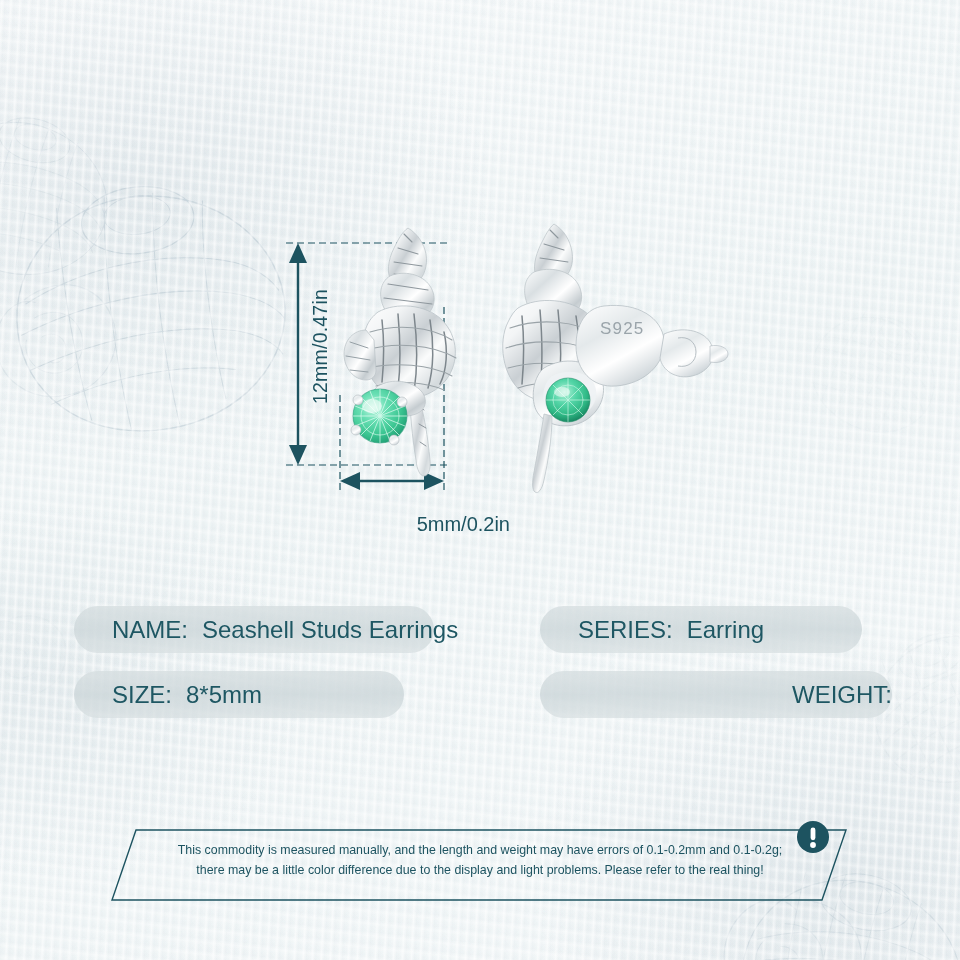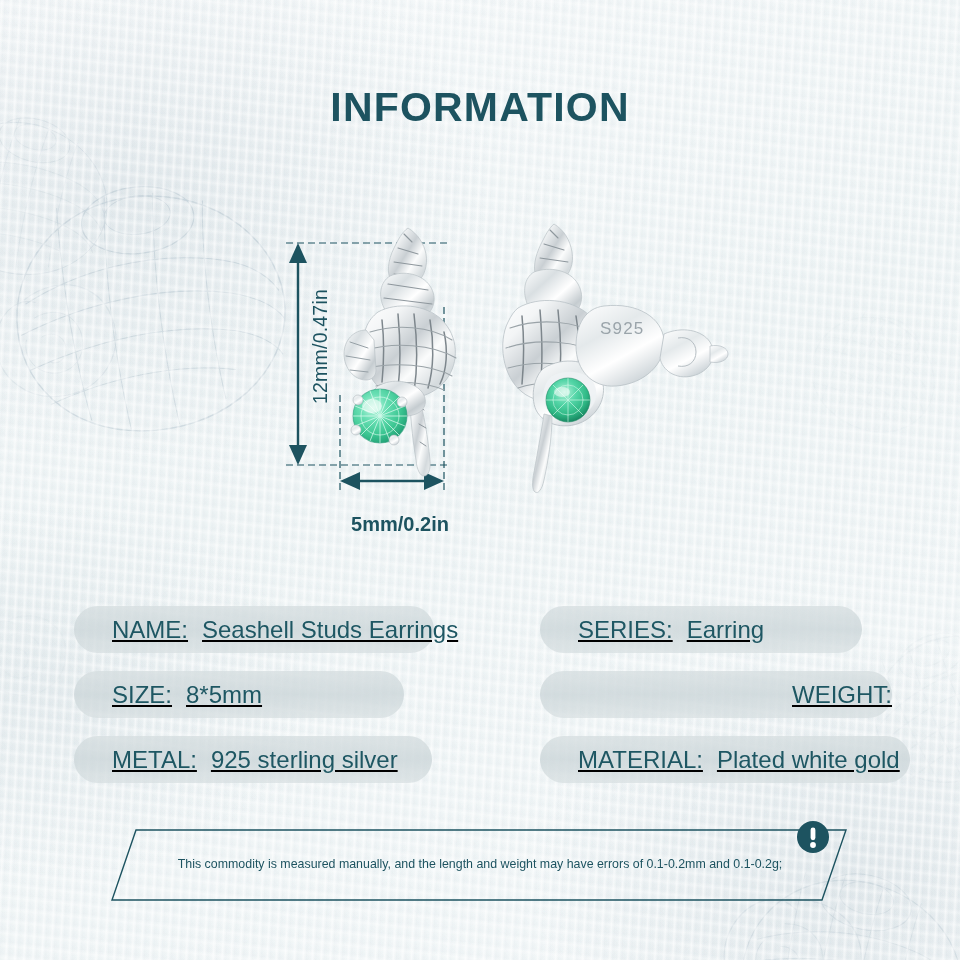--- a/index.html
+++ b/index.html
@@ -48,35 +48,34 @@
     left:-10px; top:110px;
     width:180px;
     transform:rotate(-90deg);
     transform-origin:50% 50%;
     text-align:center;
     font-size:19.5px; color:#1d5360; letter-spacing:.2px;
     white-space:nowrap;
   }
   #dim-label-width {
     position:absolute; left:50px; top:288px; width:220px;
-    text-align:center; font-size:20px; color:#1d5360; white-space:nowrap;font-weight:bold;
+    text-align:right; font-size:20px; color:#1d5360; white-space:nowrap;
   }
 
   #earrings-svg { position:absolute; left:60px; top:-5px; width:430px; height:290px; }
 
   
   #spec-table { position:absolute; left:0; top:604px; width:960px; }
   .spec-row { position:relative; height:65px; }
   .spec-cell {
     position:absolute; top:2px; height:47px;
     display:flex; align-items:center;
     padding-left:38px;
     border-radius:24px;
     background:linear-gradient(180deg, rgba(214,222,224,.78) 0%, rgba(205,215,218,.85) 50%, rgba(214,222,224,.70) 100%);
-    text-decoration:underline;
   }
   .spec-cell.left  { left:74px; }
   .spec-cell.right { left:540px; }
   .spec-key {
     font-size:24px; color:#1e5763; white-space:nowrap;
   }
   .spec-val {
     font-size:24px; color:#1e5763; white-space:nowrap; margin-left:14px;
   }
 
@@ -87,21 +86,21 @@
   #cell-weight   { width:352px;justify-content:flex-end; }
   #cell-metal    { width:358px; }
   #cell-material { width:370px; }
 
   
   #disclaimer { position:absolute; left:110px; top:826px; width:740px; height:78px; }
   #disclaimer-shape { position:absolute; inset:0; width:740px; height:78px; overflow:visible; }
   #disclaimer-text {
     position:absolute; left:60px; top:14px; width:620px;
     text-align:center; line-height:1.62;
-    font-size:12.4px; color:#1d5360;margin-top:14px;
+    font-size:12.4px; color:#1d5360;
   }
   .disc-line { display:block; white-space:nowrap; }
   #warning-icon {
     position:absolute; left:686px; top:-6px;
     width:34px; height:34px;
   }
 </style>
 </head>
 <body>
 
@@ -137,21 +136,20 @@
       <use href="#wm-shell" transform="translate(934,640) rotate(-22) scale(.78)" opacity=".45"></use>
       <use href="#wm-spiral" transform="translate(8,620) rotate(6) scale(.8)" opacity=".35"></use>
       <use href="#wm-shell" transform="translate(905,330) rotate(30) scale(.6)" opacity=".3"></use>
     </g>
   </svg>
   <div id="paper-grain"></div>
 </div>
 
 <div id="page">
 
-  <div id="page-title">INFORMATION</div>
 
   <div id="product-figure">
 
     <svg id="dim-svg" viewBox="0 0 480 330">
       <g stroke="#1d5360" fill="none">
 
         <line x1="46" y1="18" x2="210" y2="18" stroke-width="1.2" stroke-dasharray="7 4"></line>
 
         <line x1="46" y1="240" x2="210" y2="240" stroke-width="1.2" stroke-dasharray="7 4"></line>
 
@@ -334,39 +332,30 @@
     <div class="spec-row">
       <div class="spec-cell left" id="cell-size">
         <span class="spec-key">SIZE:</span>
         <span class="spec-val">8*5mm</span>
       </div>
       <div class="spec-cell right" id="cell-weight">
         <span class="spec-key">WEIGHT:</span>
       </div>
     </div>
 
-    <div class="spec-row">
-      <div class="spec-cell left" id="cell-metal">
-        <span class="spec-key">METAL:</span>
-        <span class="spec-val">925 sterling silver</span>
-      </div>
-      <div class="spec-cell right" id="cell-material">
-        <span class="spec-key">MATERIAL:</span>
-        <span class="spec-val">Plated white gold</span>
-      </div>
-    </div>
   </div>
 
   <div id="disclaimer">
     <svg id="disclaimer-shape" viewBox="0 0 740 78">
       <polygon points="26,4 736,4 712,74 2,74" fill="none" stroke="#1d5360" stroke-width="1.4"></polygon>
     </svg>
 
     <div id="disclaimer-text">
       <span class="disc-line">This commodity is measured manually, and the length and weight may have errors of 0.1-0.2mm and 0.1-0.2g;</span>
+      <span class="disc-line">there may be a little color difference due to the display and light problems. Please refer to the real thing!</span>
     </div>
 
     <svg id="warning-icon" viewBox="0 0 34 34">
       <circle cx="17" cy="17" r="16" fill="#1d5360"></circle>
       <rect x="14.6" y="7.6" width="4.8" height="12.6" rx="2.4" fill="#ffffff"></rect>
       <circle cx="17" cy="25" r="2.9" fill="#ffffff"></circle>
     </svg>
   </div>
 
 </div>

